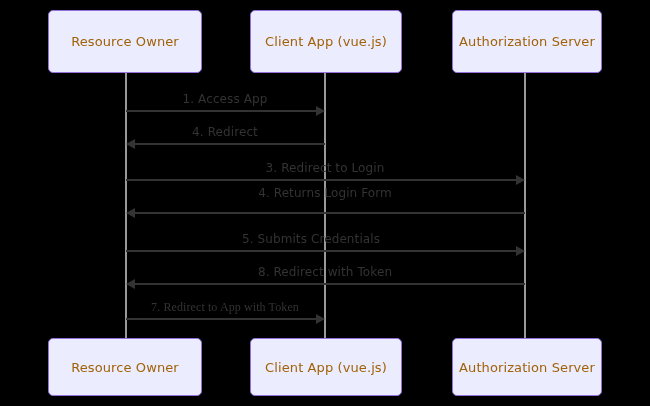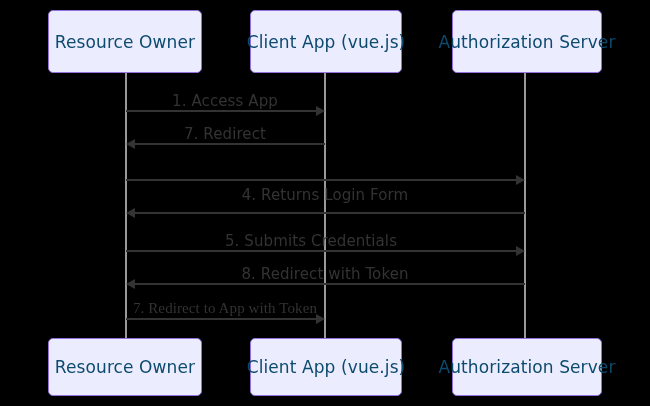--- a/index.html
+++ b/index.html
@@ -21,22 +21,22 @@
     position: absolute;
     box-sizing: border-box;
     background: #ECECFF;
     border: 1px solid #9370DB;
     border-radius: 5px;
     display: flex;
     align-items: center;
     justify-content: center;
   }
   .actor-label {
-    font-size: 17px;
-    color: #0c4a6e;
+    font-size: 13px;
+    color: #a16207;
     white-space: nowrap;
     letter-spacing: 0.1px;
   }
 
   
   .lifeline {
     position: absolute;
     width: 2px;
     background: #999999;
     top: 73px;
@@ -57,21 +57,21 @@
     border-bottom: 5px solid transparent;
   }
   .arrowhead.right {
     border-left: 9px solid #333333;
   }
   .arrowhead.left {
     border-right: 9px solid #333333;
   }
   .msg-label {
     position: absolute;
-    font-size: 15px;
+    font-size: 12px;
     color: #333333;
     white-space: nowrap;
     transform: translateX(-50%);
     letter-spacing: 0.1px;
   }
 </style>
 </head>
 <body>
 
 <div id="canvas">
@@ -89,24 +89,25 @@
   <div class="actor-box" style="left:452px; top:10px; width:150px; height:63px;">
     <span class="actor-label">Authorization Server</span>
   </div>
 
   <div class="message" style="left:126px; top:110px; width:191px;"></div>
   <div class="arrowhead right" style="left:316px; top:106px;"></div>
   <div class="msg-label" style="left:225px; top:92px;">1. Access App</div>
 
   <div class="message" style="left:135px; top:143px; width:190px;"></div>
   <div class="arrowhead left" style="left:126px; top:139px;"></div>
-  <div class="msg-label" style="left:225px; top:125px;">7. Redirect</div>
+  <div class="msg-label" style="left:225px; top:125px;">4. Redirect</div>
 
   <div class="message" style="left:126px; top:179px; width:390px;"></div>
   <div class="arrowhead right" style="left:516px; top:175px;"></div>
+  <div class="msg-label" style="left:325px; top:161px;">3. Redirect to Login</div>
 
   <div class="message" style="left:135px; top:212px; width:390px;"></div>
   <div class="arrowhead left" style="left:126px; top:208px;"></div>
   <div class="msg-label" style="left:325px; top:186px;">4. Returns Login Form</div>
 
   <div class="message" style="left:126px; top:250px; width:390px;"></div>
   <div class="arrowhead right" style="left:516px; top:246px;"></div>
   <div class="msg-label" style="left:311px; top:232px;">5. Submits Credentials</div>
 
   <div class="message" style="left:135px; top:283px; width:390px;"></div>

